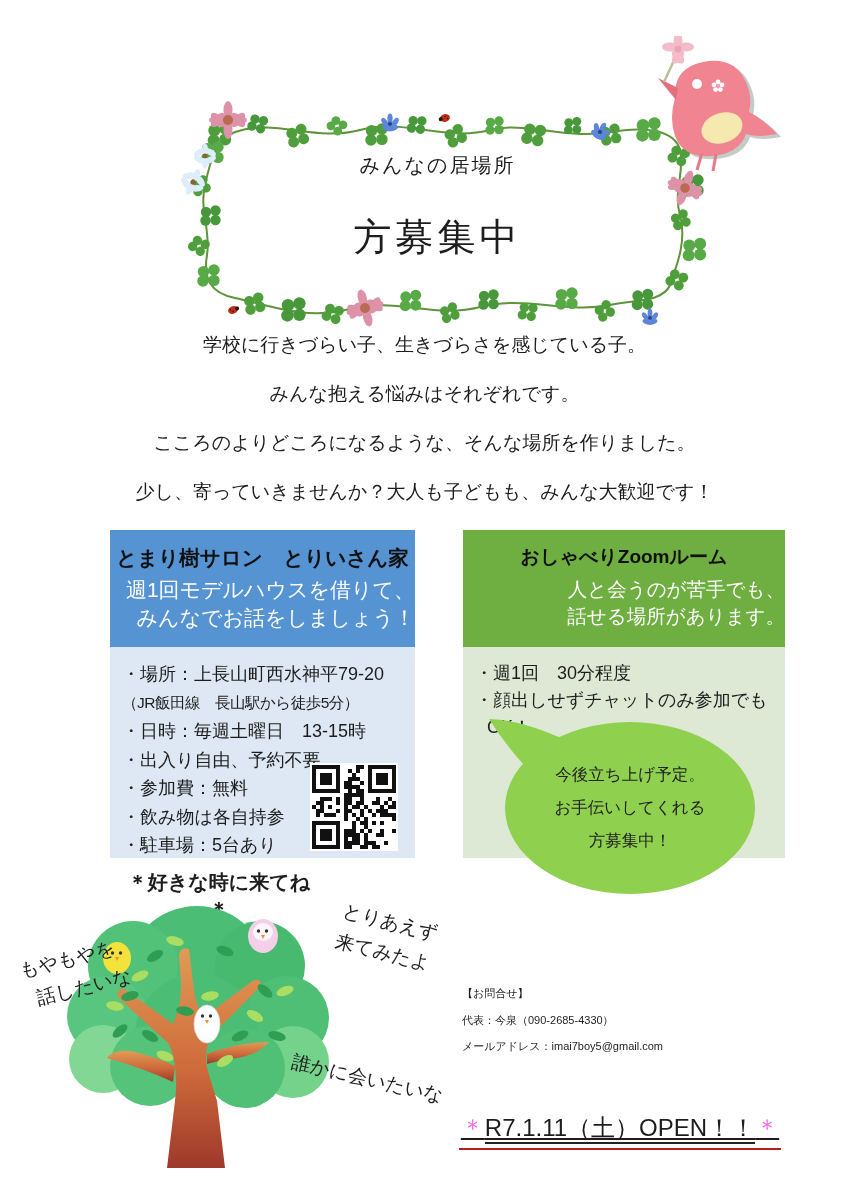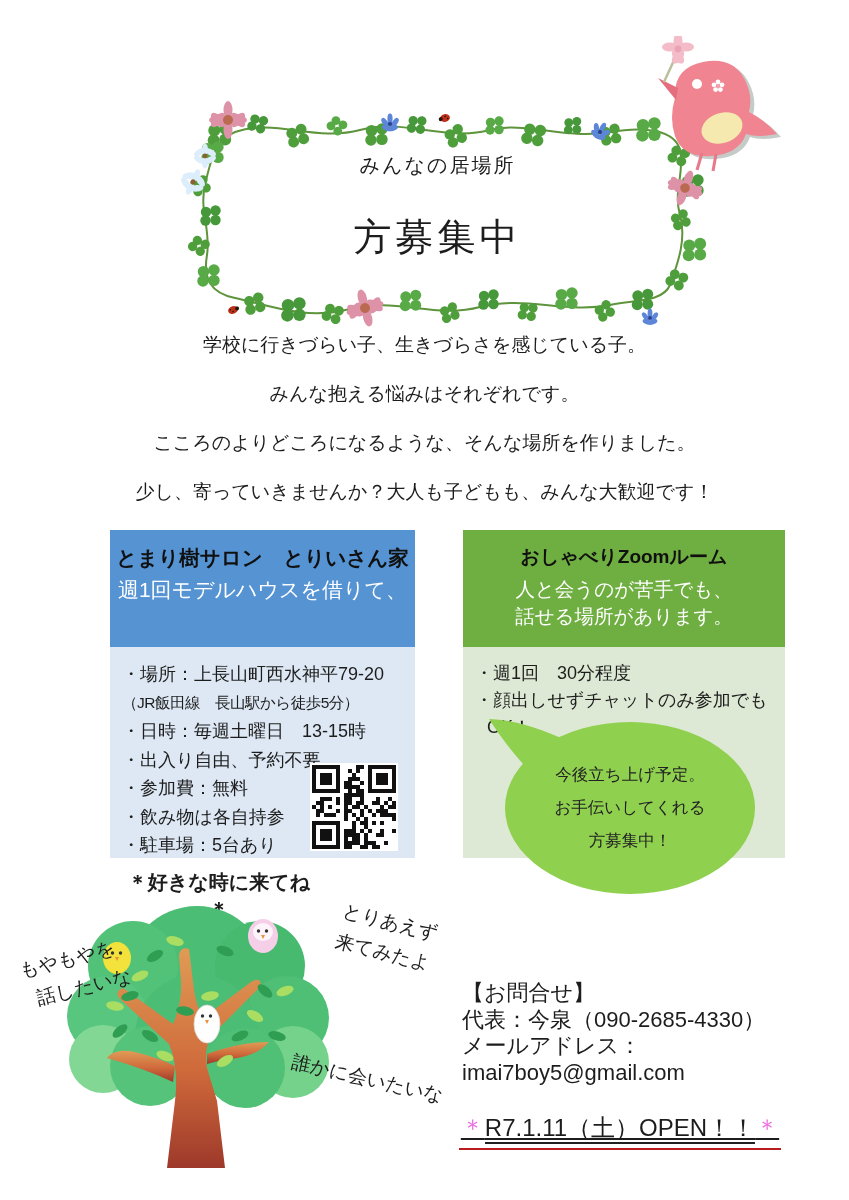--- a/index.html
+++ b/index.html
@@ -20,21 +20,21 @@
   
   .box{overflow:visible;}
   .box-salon{left:110px;top:530px;width:305px;height:328px;}
   .box-zoom{left:455px;top:530px;width:322px;height:328px;margin-left:8px;}
   .box-head{position:absolute;left:0;top:0;right:0;height:117px;text-align:center;}
   .box-salon .box-head{background:var(--salon-header,#5593d3);}
   .box-zoom  .box-head{background:var(--zoom-header,#6fae41);}
   .box-head .ttl{padding-top:14px;font-weight:bold;color:#101010;}
   .box-salon .ttl{font-size:20.5px;}
   .box-zoom  .ttl{font-size:19px;}
-  .box-head .sub{color:#fff;}
+  .box-head .sub{color:#fff;text-align:right;}
   .box-salon .sub{font-size:21px;line-height:28px;margin-top:4px;}
   .box-zoom  .sub{font-size:19.5px;line-height:27px;margin-top:6px;}
   .box-body{position:absolute;left:0;top:117px;right:0;bottom:0;padding:13px 6px 0 12px;box-sizing:border-box;}
   .box-salon .box-body{background:var(--salon-body,#dde8f4);font-size:18px;line-height:28.5px;}
   .box-zoom  .box-body{background:var(--zoom-body,#dde9d4);font-size:18px;line-height:27px;}
   .jr-line{font-size:15.5px;letter-spacing:-0.5px;}
   .ok-line{padding-left:12px;}
   .qr{left:200px;top:233px;}
 
   
@@ -47,21 +47,21 @@
   
   .tree-heading{left:118px;top:869px;width:202px;text-align:center;font-size:20px;font-weight:bold;}
   .tree-svg{left:55px;top:896px;}
   .caption{font-size:19px;white-space:nowrap;}
   .cap-left{left:22px;top:942px;transform:rotate(-14deg);line-height:31px;}
   .cap-left .l2{margin-left:10px;}
   .cap-right-top{left:338px;top:906px;transform:rotate(14deg);line-height:31px;text-align:center;}
   .cap-right-bottom{left:290px;top:1066px;transform:rotate(13deg);}
 
   
-  .contact{left:462px;top:980px;font-size:22px;line-height:26.5px;}
+  .contact{left:462px;top:980px;font-size:11px;line-height:26.5px;}
 
   
   .open-line{left:430px;top:1112px;width:380px;text-align:center;font-size:24px;}
   .open-wrap{display:inline-block;border-bottom:2px solid #b91c1c;padding:0 2px 4px 2px;text-decoration:underline;}
   .ast{color:var(--accent-pink,#f06ce4);}
   .open-text{border-bottom:2px solid #222;padding-bottom:1px;}
 </style>
 </head>
 <body>
 
@@ -201,20 +201,21 @@
     <div>みんな抱える悩みはそれぞれです。</div>
     <div>こころのよりどころになるような、そんな場所を作りました。</div>
     <div>少し、寄っていきませんか？大人も子どもも、みんな大歓迎です！</div>
   </div>
 
   <div class="abs box box-salon">
     <div class="box-head">
       <div class="ttl">とまり樹サロン　とりいさん家</div>
       <div class="sub">
         <div>週1回モデルハウスを借りて、</div>
+        <div>みんなでお話をしましょう！</div>
       </div>
     </div>
     <div class="box-body">
       <div>・場所：上長山町西水神平79-20</div>
       <div class="jr-line">（JR飯田線　長山駅から徒歩5分）</div>
       <div>・日時：毎週土曜日　13-15時</div>
       <div>・出入り自由、予約不要</div>
       <div>・参加費：無料</div>
       <div>・飲み物は各自持参</div>
       <div>・駐車場：5台あり</div>

